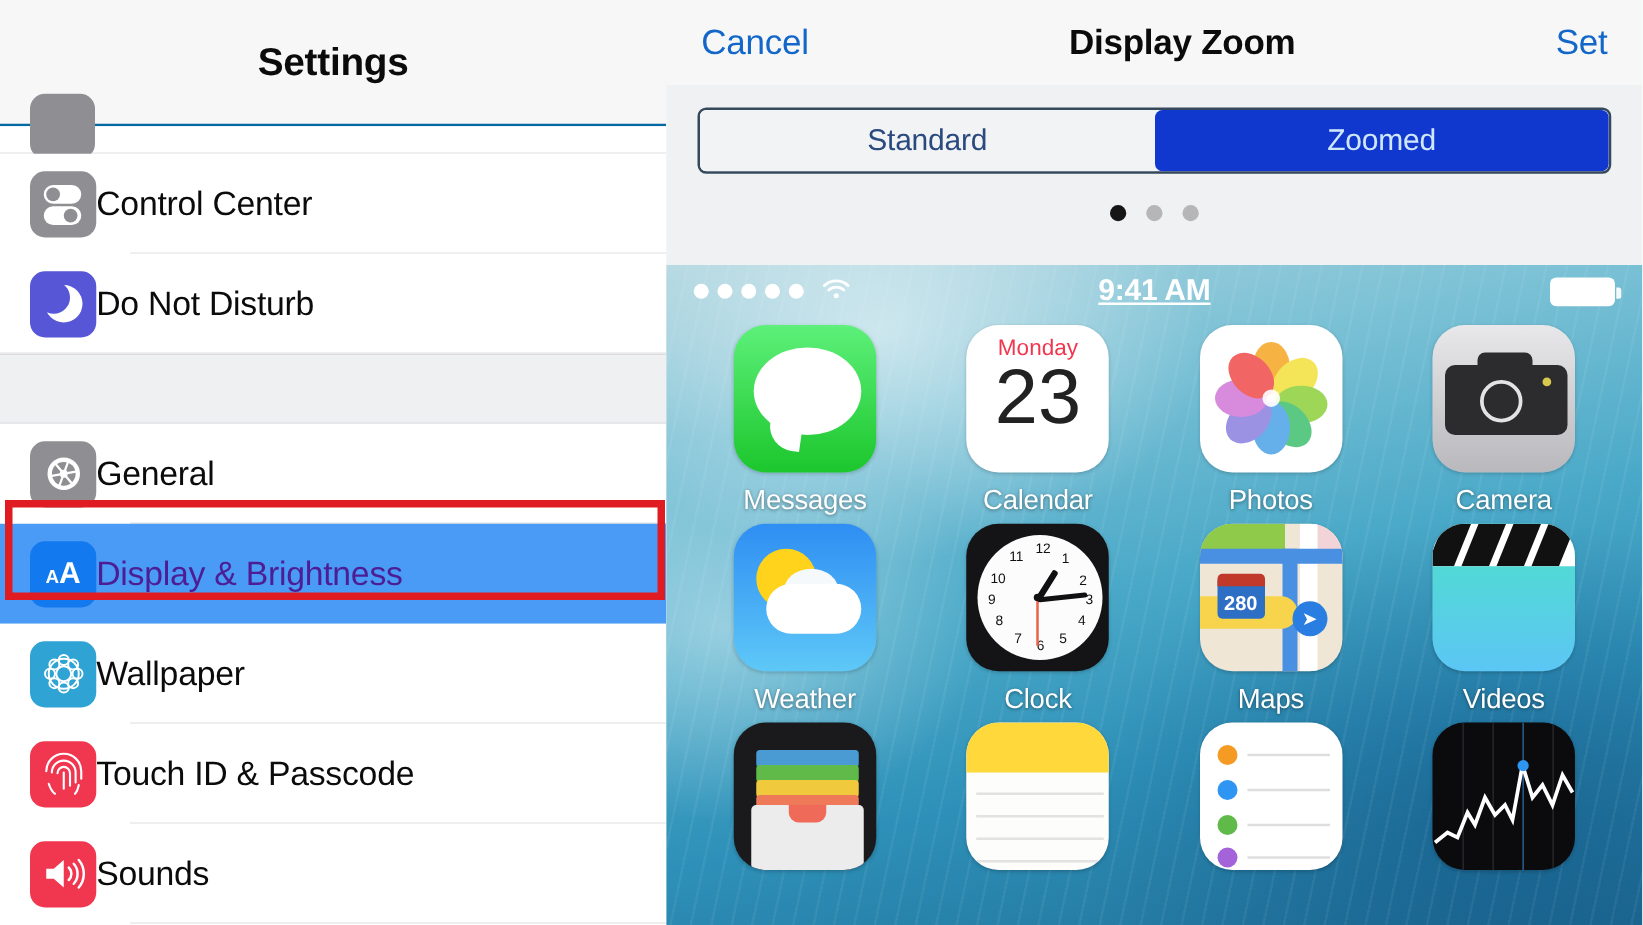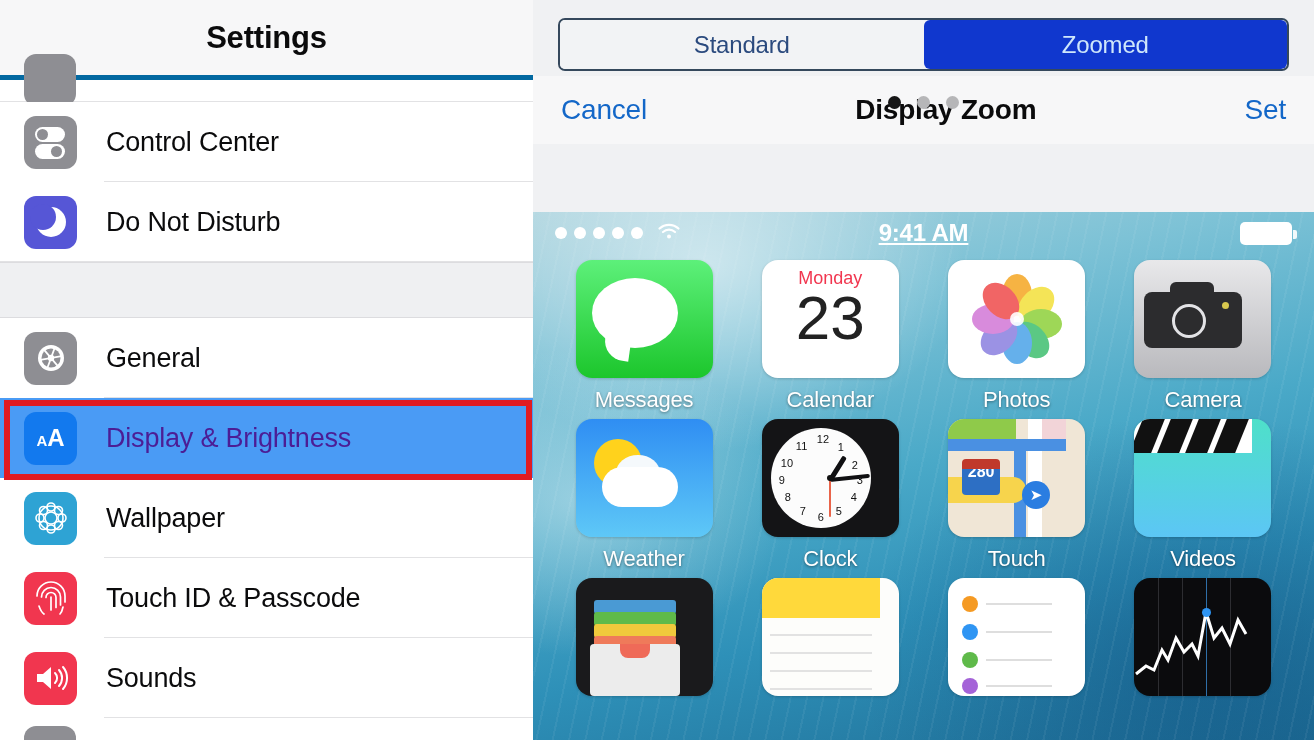--- a/index.html
+++ b/index.html
@@ -12,23 +12,23 @@
   #app { position: relative; width: 1314px; height: 740px; display: flex; }
 
   
   #sidebar {
     position: relative;
     width: 533px; height: 740px;
     background: #ffffff;
     overflow: hidden;
   }
   #settings-header {
-    height: 80px;
+    height: 101px;
     background: #f7f7f8;
-    border-bottom: 5px solid #0369a1;
+    border-bottom: 2px solid #0369a1;
     display: flex; align-items: center; justify-content: center;
   }
   #settings-title {
     font-size: 31px; font-weight: bold; color: #0b0b0c; letter-spacing: -0.2px;
   }
   .cut-row {
     height: 22px; position: relative; background: #fff;
     border-bottom: 1px solid #e2e2e4;
   }
   .cut-row .cut-icon {
@@ -44,21 +44,21 @@
     height: 1px; background: #e2e2e4;
   }
   .srow.last-in-group::after { left: 0; }
   .sicon {
     width: 53px; height: 53px; border-radius: 12px;
     flex: 0 0 53px; position: relative;
     display: flex; align-items: center; justify-content: center;
     overflow: hidden;
   }
   .slabel {
-    margin-left: 29px; font-size: 27px; color: #0b0b0c; letter-spacing: -0.2px;
+    font-size: 27px; color: #0b0b0c; letter-spacing: -0.2px;
     white-space: nowrap;
   }
   .group-gap {
     height: 56px; background: #eff0f2;
     border-top: 1px solid #dcdcdf; border-bottom: 1px solid #dcdcdf;
   }
   
   .srow.selected { background: #4a9bf5; }
   .srow.selected .slabel { color: #4c1d95; }
   .srow.selected::after { display: none; }
@@ -164,21 +164,21 @@
   }
   #battery::after {
     content: ""; position: absolute; right: -7px; top: 6px;
     width: 4px; height: 9px; background: rgba(255,255,255,0.9); border-radius: 0 2px 2px 0;
   }
 
   .app-grid { position: relative; padding: 6px 30px 0 30px; }
   .app-row { display: flex; justify-content: space-between; margin-bottom: 6px; }
   .app-cell { width: 162px; display: flex; flex-direction: column; align-items: center; }
   .app-tile {
-    width: 137px; height: 118px; border-radius: 16px; position: relative; overflow: hidden;
+    width: 114px; height: 118px; border-radius: 26px; position: relative; overflow: hidden;
     box-shadow: 0 1px 3px rgba(0,0,0,0.18);
   }
   .app-name {
     margin-top: 9px; font-size: 22px; color: #ffffff;
     text-shadow: 0 1px 3px rgba(0,0,0,0.45); letter-spacing: -0.2px; white-space: nowrap;
   }
 
   
   .t-messages { background: linear-gradient(180deg, #5df07a 0%, #1cc62c 100%); }
   .t-messages .bub {
@@ -220,21 +220,21 @@
   .t-maps .green { position: absolute; left: 0; top: 0; width: 68px; height: 24px; background: #8fca4a; }
   .t-maps .blueroad { position: absolute; left: 0; top: 20px; width: 118px; height: 12px; background: #4a90e2; }
   .t-maps .blueroad2 { position: absolute; left: 66px; top: 20px; width: 12px; height: 98px; background: #4a90e2; }
   .t-maps .whiteroad { position: absolute; left: 80px; top: 0; width: 14px; height: 118px; background: #fff; }
   .t-maps .yellow { position: absolute; left: 0; top: 58px; width: 78px; height: 26px; background: #f7d44c; border-radius: 0 14px 14px 0; }
   .t-maps .pink { position: absolute; left: 94px; top: 0; width: 24px; height: 30px; background: #f2d4d8; }
   .t-maps .shield {
     position: absolute; left: 14px; top: 42px; width: 38px; height: 34px;
     background: #2d6fc4; border-radius: 4px;
     display: flex; align-items: flex-end; justify-content: center;
-    font-size: 16px; color: #fff; font-weight: bold; padding-bottom: 14px;
+    font-size: 16px; color: #fff; font-weight: bold; padding-bottom: 2px;
   }
   .t-maps .shield-top { position: absolute; left: 14px; top: 40px; width: 38px; height: 10px; background: #c0392b; border-radius: 4px 4px 0 0; }
   .t-maps .arrow {
     position: absolute; left: 74px; top: 62px; width: 28px; height: 28px; border-radius: 50%;
     background: #2a7de1; display: flex; align-items: center; justify-content: center; color: #fff; font-size: 15px;
   }
 
   .t-videos { background: linear-gradient(180deg,#4ee0c9 0%, #5cc6f5 100%); }
   .t-videos .slate { position: absolute; left: 0; top: 0; width: 118px; height: 34px; background: #fff; overflow: hidden; }
   .t-videos .chev { position: absolute; top: 0; width: 22px; height: 34px; background: #111; transform: skewX(-22deg); }
@@ -381,36 +381,36 @@
 
     <div class="cut-row" style="border-bottom:none;">
       <div class="cut-icon" style="top:8px;"></div>
     </div>
 
     <div class="redbox" id="redbox-display"></div>
   </div>
 
   <div id="right">
 
+    <div id="dz-header">
+      <div id="dz-cancel">Cancel</div>
+      <div id="dz-title">Display Zoom</div>
+      <div id="dz-set">Set</div>
+    </div>
+
     <div id="seg-area">
       <div id="segmented">
         <div class="seg off">Standard</div>
         <div class="seg on">Zoomed</div>
       </div>
       <div id="dots">
         <div class="dot active"></div>
         <div class="dot"></div>
         <div class="dot"></div>
       </div>
-    </div>
-
-    <div id="dz-header">
-      <div id="dz-cancel">Cancel</div>
-      <div id="dz-title">Display Zoom</div>
-      <div id="dz-set">Set</div>
     </div>
 
     <div id="preview">
 
       <div id="statusbar">
         <div id="sb-left">
           <span class="sdot"></span>
             <span class="sdot"></span>
             <span class="sdot"></span>
             <span class="sdot"></span>
@@ -520,21 +520,21 @@
               <div class="green"></div>
               <div class="pink"></div>
               <div class="whiteroad"></div>
               <div class="blueroad"></div>
               <div class="blueroad2"></div>
               <div class="yellow"></div>
               <div class="shield">280</div>
               <div class="shield-top"></div>
               <div class="arrow">➤</div>
             </div>
-            <div class="app-name">Touch</div>
+            <div class="app-name">Maps</div>
           </div>
 
           <div class="app-cell">
             <div class="app-tile t-videos">
               <div class="slate">
                 <span class="chev" style="left:2px;"></span>
                 <span class="chev" style="left:30px;"></span>
                 <span class="chev" style="left:58px;"></span>
                 <span class="chev" style="left:86px;"></span>
               </div>

